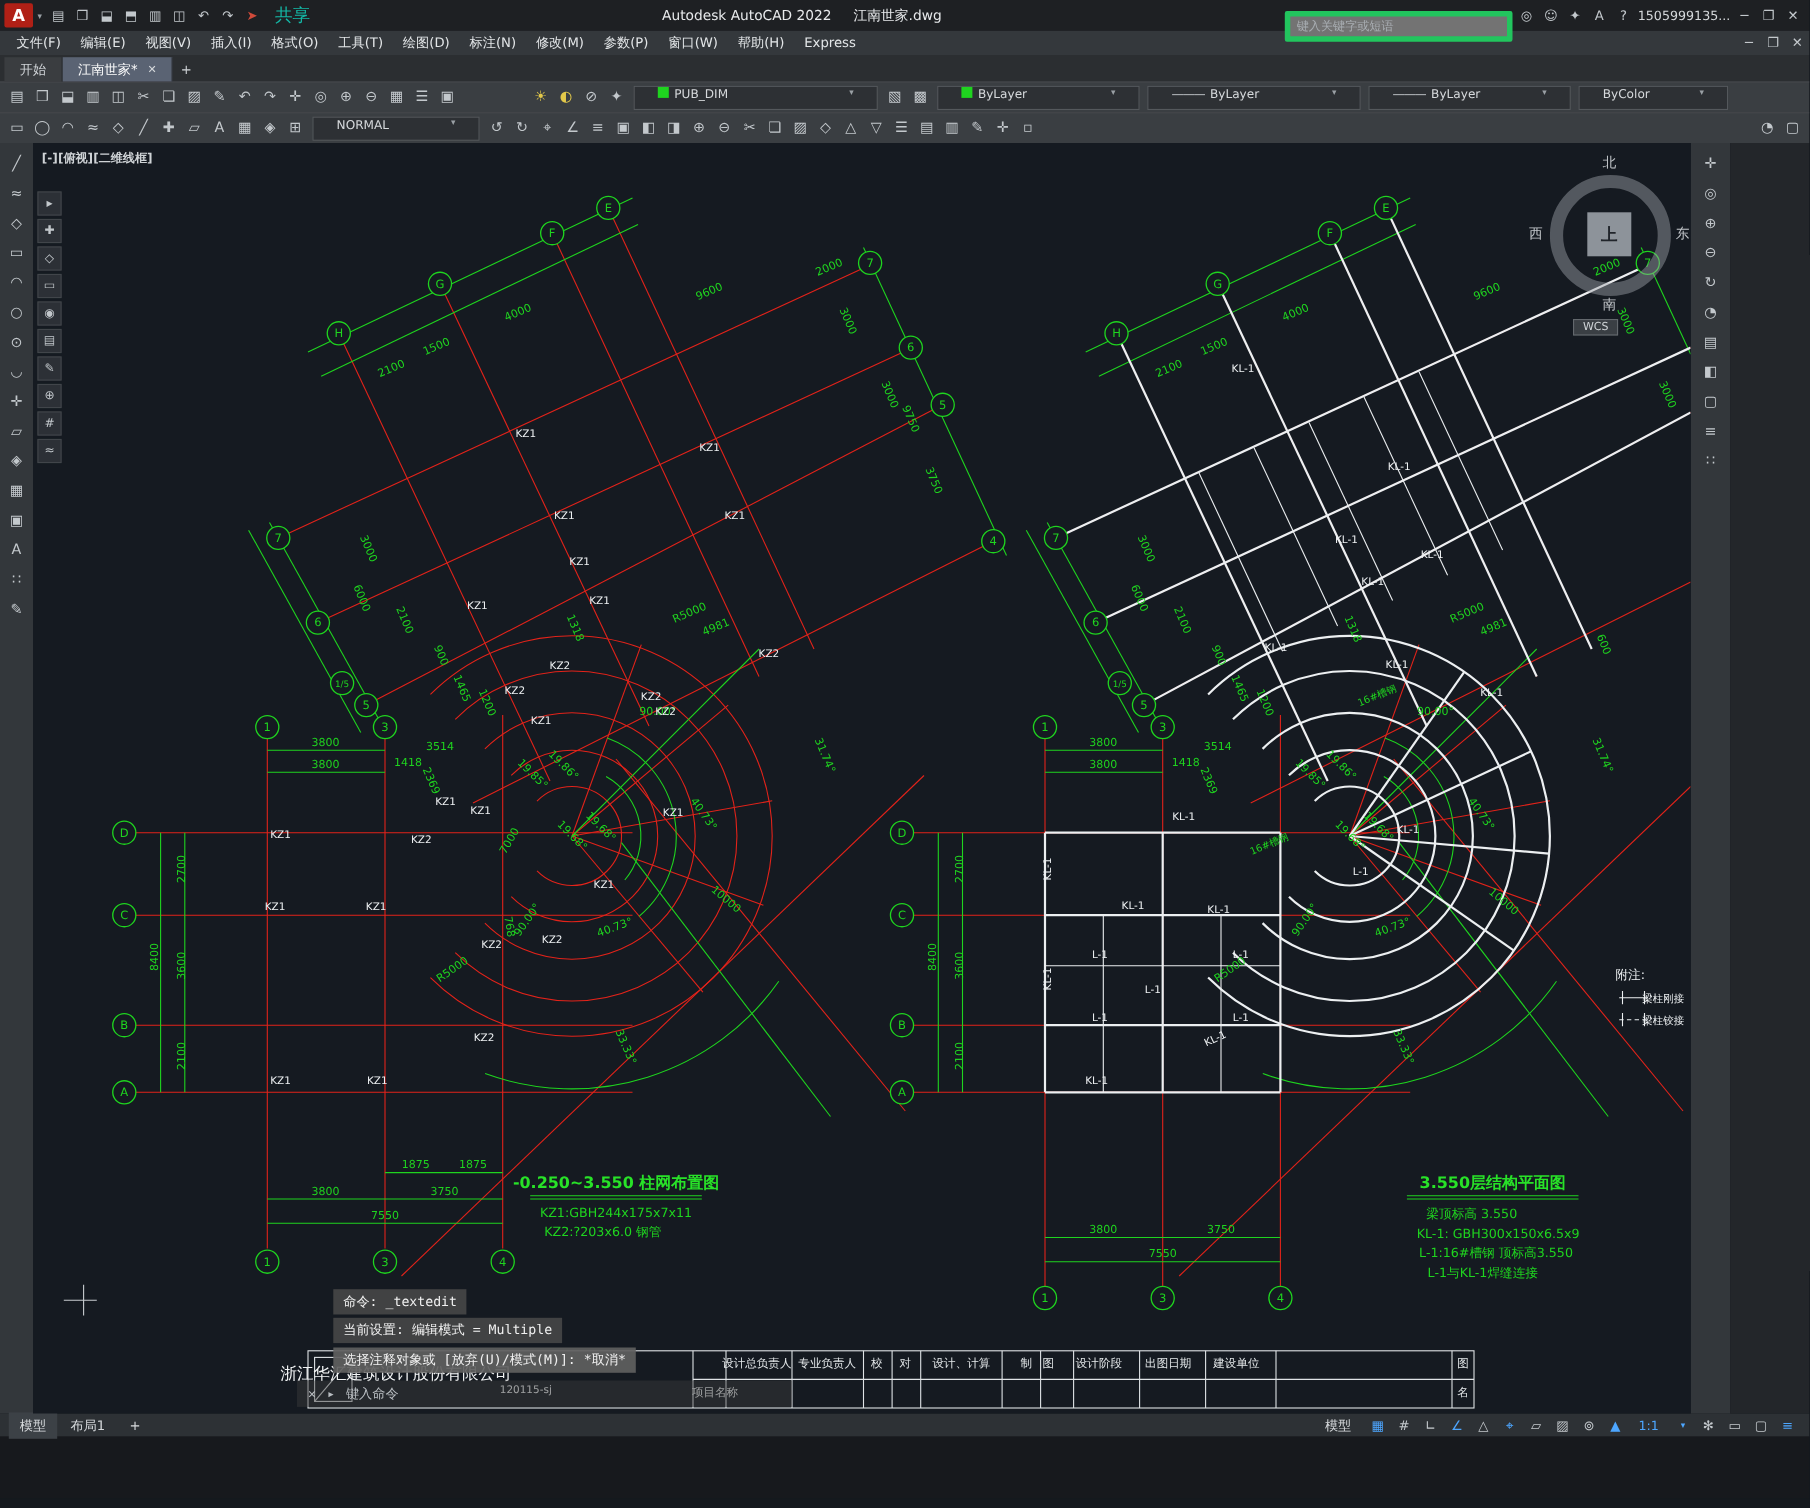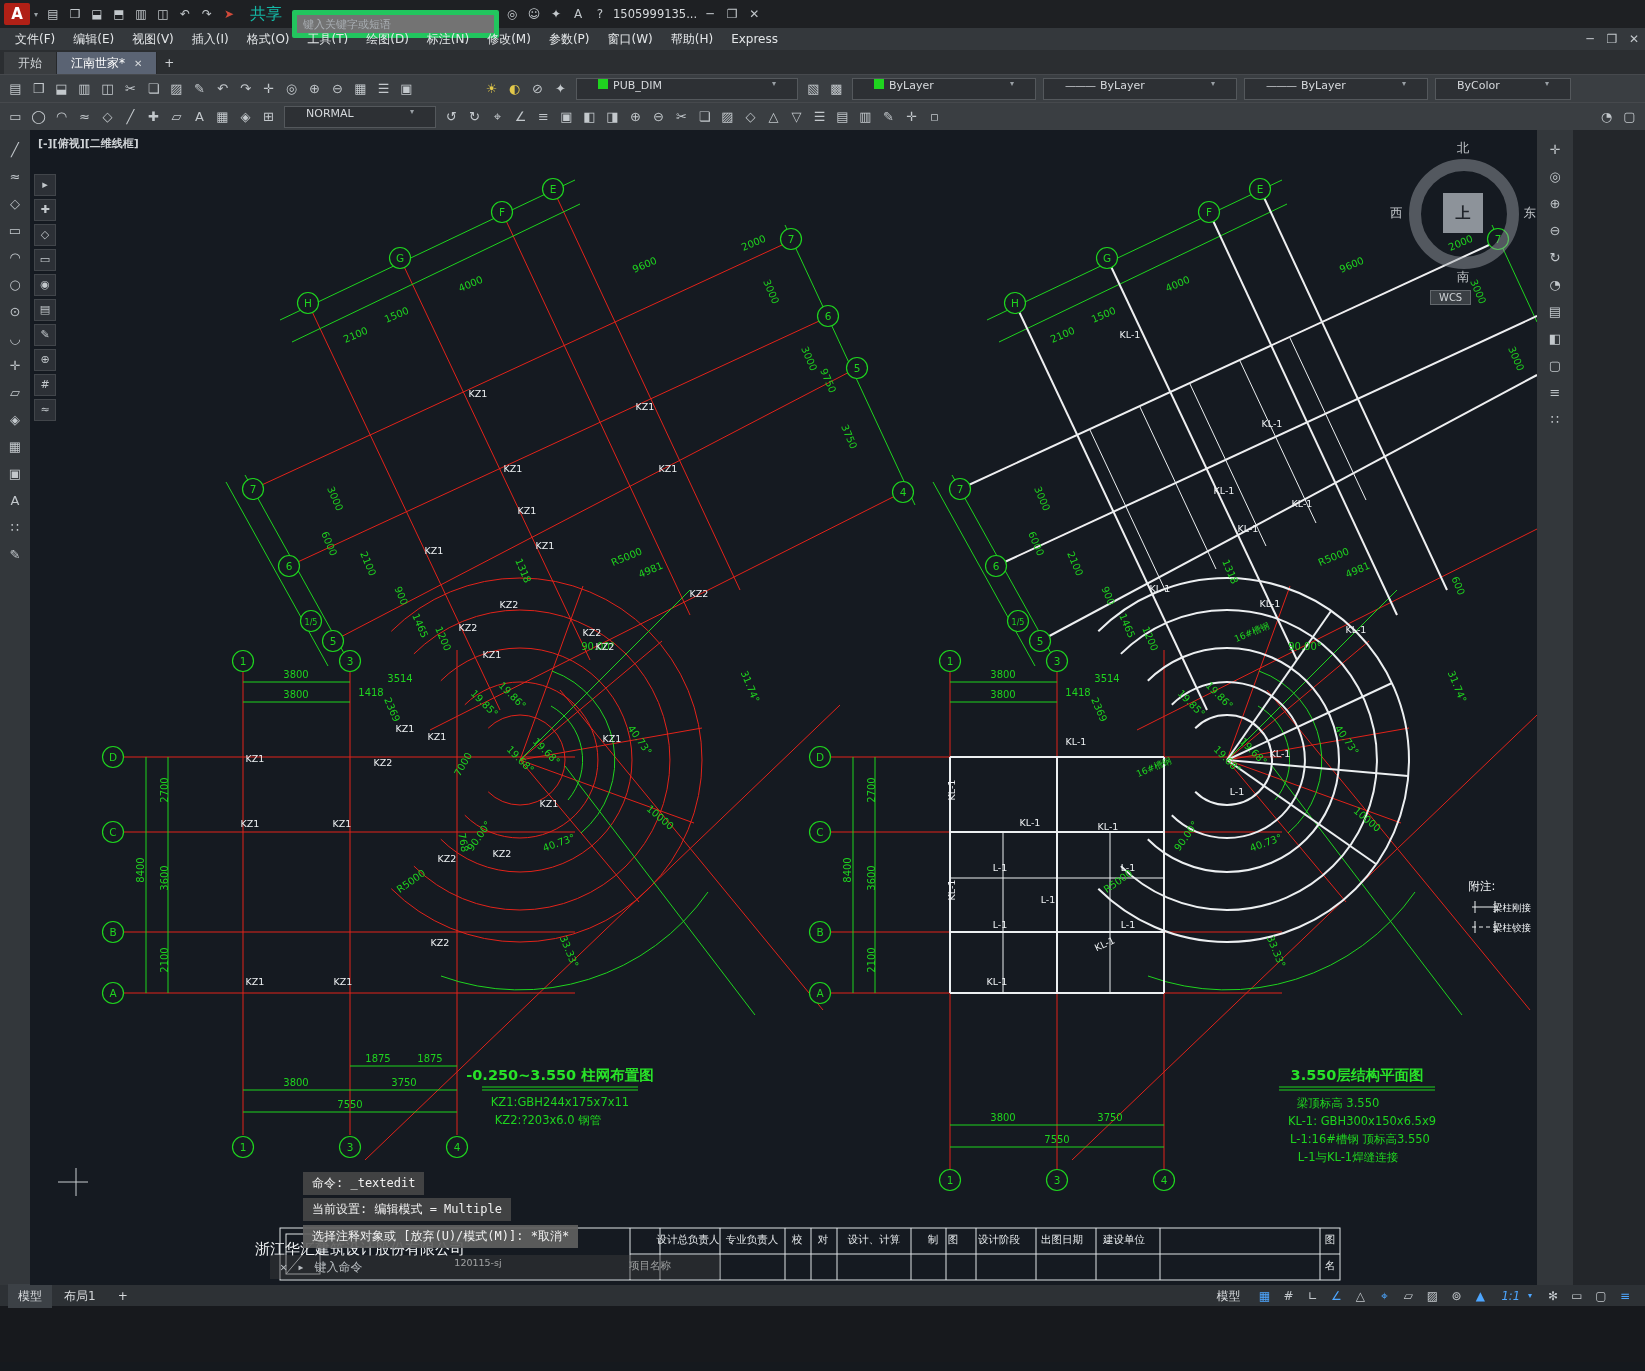--- a/index.html
+++ b/index.html
@@ -75,21 +75,21 @@
   .cmd2{top:1068px;}
   .cmd3{top:1095px;background:rgba(95,95,95,0.92);}
   .promptbar{position:absolute;left:240px;top:1125px;width:430px;height:24px;z-index:6;
     background:rgba(60,60,60,0.45);display:flex;align-items:center;gap:10px;padding:0 10px;
     font-family:"DejaVu Sans Mono","Liberation Mono",monospace;font-size:12px;color:#b9bec2;}
   
   .statusbar{height:21px;background:#2d3135;display:flex;align-items:center;padding:0 8px;gap:2px;}
   .mtab{padding:0 10px;height:24px;line-height:24px;font-size:12px;color:#d6d9dc;}
   .mtab.active{background:#3c4146;}
   .statusbar .icon{width:24px;height:22px;line-height:22px;font-size:12px;}
-  .scalechip{display:flex;align-items:center;height:22px;padding:0 7px;font-size:11.5px;color:#4da6ff;gap:8px;font-style:italic;}
+  .scalechip{display:flex;align-items:center;height:22px;padding:0 7px;font-size:11.5px;color:#4da6ff;gap:20px;}
   .bottomfill{height:56px;background:#17191d;}
   
   #dwg text{font-family:"DejaVu Sans","Liberation Sans",sans-serif;text-anchor:middle;}
   .an-g{fill:#1fd41f;font-size:10px;}
   .an-g2{fill:#1fd41f;font-size:11.5px;}
   .an-gs{fill:#1fd41f;font-size:9px;}
   .an-gt{fill:#28e228;font-size:14.5px;font-weight:bold;}
   .an-w{fill:#eef1f3;font-size:9.5px;}
   .an-wt{fill:#eef1f3;font-size:11.5px;}
   .an-tb{fill:#f3f5f6;font-size:15px;}
@@ -109,20 +109,24 @@
       <span class="icon">⬓</span>
       <span class="icon">⬒</span>
       <span class="icon">▥</span>
       <span class="icon">◫</span>
       <span class="icon">↶</span>
       <span class="icon">↷</span>
       <span class="icon" style="color: rgb(208, 74, 58);">➤</span>
     </div>
   <div class="share">
     <span>共享</span>
+  </div>
+  <div class="doccenter">
+    <span>Autodesk AutoCAD 2022</span>
+    <span>江南世家.dwg</span>
   </div>
   <input class="search" placeholder="键入关键字或短语" style="">
   <div class="row">
       <span class="icon">◎</span>
       <span class="icon">☺</span>
       <span class="icon">✦</span>
       <span class="icon">A</span>
       <span class="icon">?</span>
     </div>
   <span class="userid">1505999135...</span>

